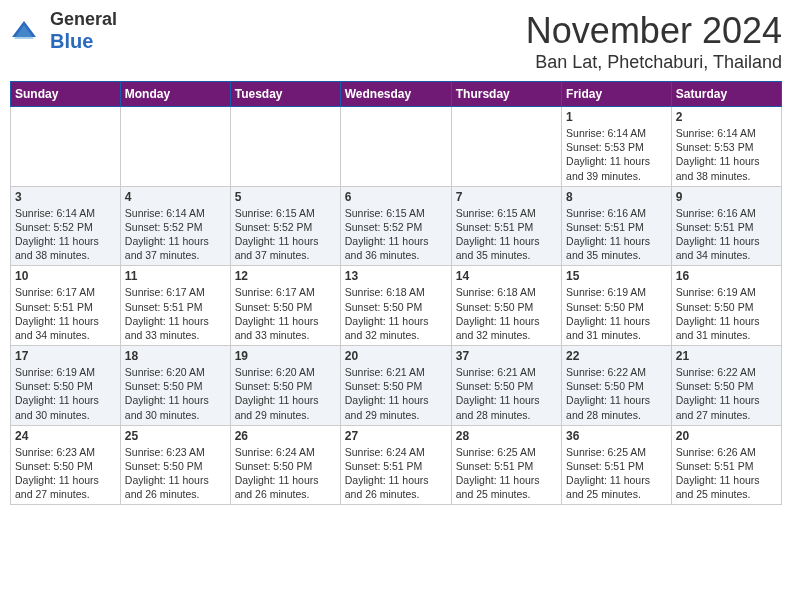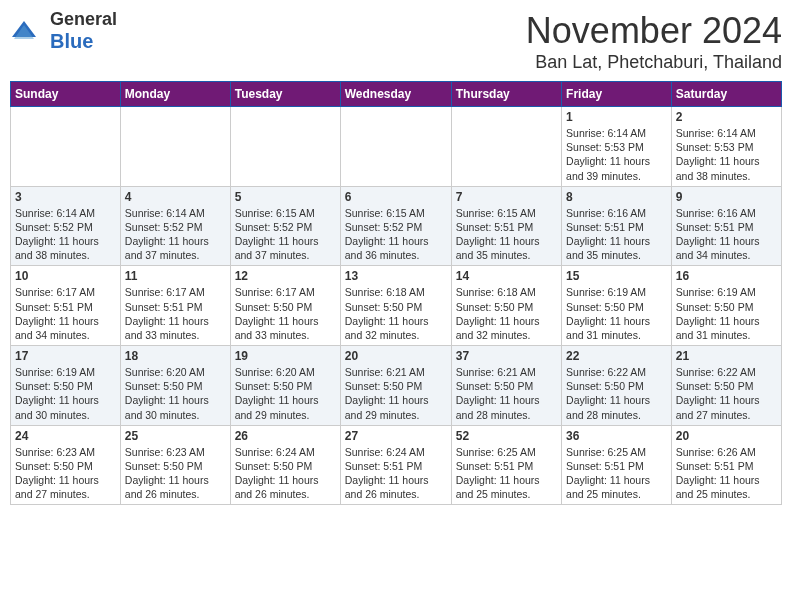--- a/index.html
+++ b/index.html
@@ -295,21 +295,21 @@
 Sunset: 5:50 PM
 Daylight: 11 hours and 26 minutes.</div>
         </td>
         <td>
           <span class="day-number">27</span>
           <div class="day-info" style="white-space: pre-line;">Sunrise: 6:24 AM
 Sunset: 5:51 PM
 Daylight: 11 hours and 26 minutes.</div>
         </td>
         <td>
-          <span class="day-number">52</span>
+          <span class="day-number">28</span>
           <div class="day-info" style="white-space: pre-line;">Sunrise: 6:25 AM
 Sunset: 5:51 PM
 Daylight: 11 hours and 25 minutes.</div>
         </td>
         <td>
           <span class="day-number">36</span>
           <div class="day-info" style="white-space: pre-line;">Sunrise: 6:25 AM
 Sunset: 5:51 PM
 Daylight: 11 hours and 25 minutes.</div>
         </td>

